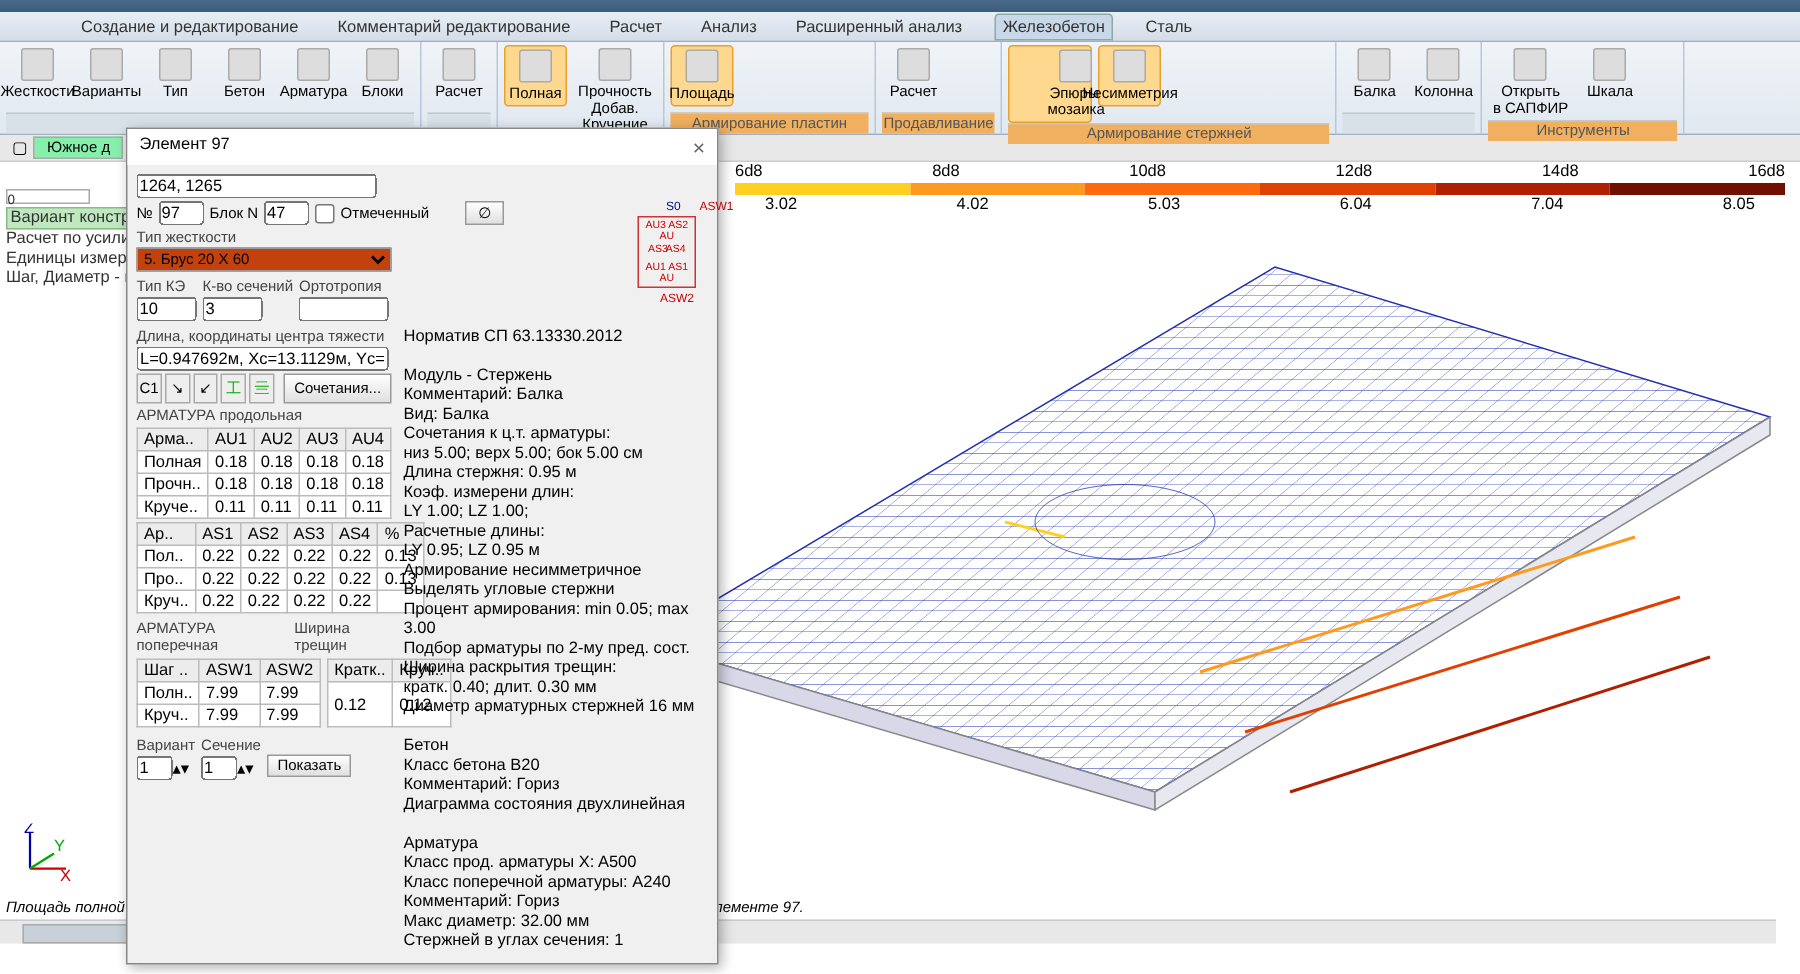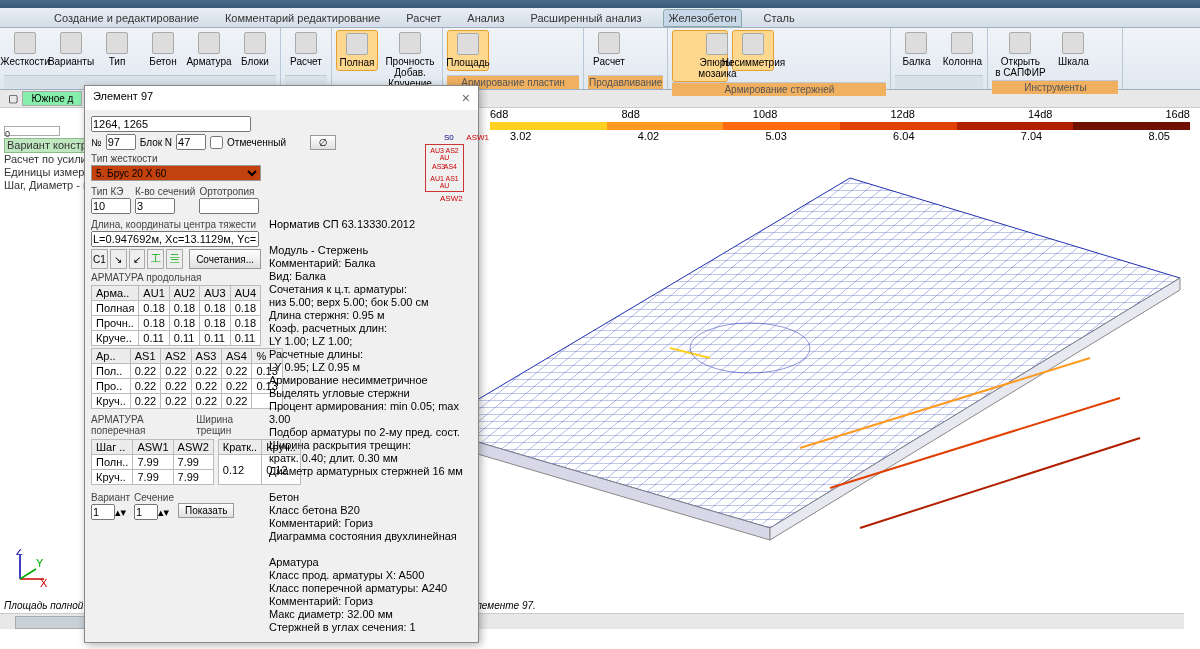--- a/index.html
+++ b/index.html
@@ -466,21 +466,21 @@
       </div>
       <div class="dlg-right" id="infolines">
           <div>Норматив СП 63.13330.2012</div>
           <div>&nbsp;</div>
           <div>Модуль - Стержень</div>
           <div>Комментарий: Балка</div>
           <div>Вид: Балка</div>
           <div>Сочетания к ц.т. арматуры:</div>
           <div>низ 5.00; верх 5.00; бок 5.00 см</div>
           <div>Длина стержня: 0.95 м</div>
-          <div>Коэф. расчетных длин:</div>
+          <div>Коэф. измерени длин:</div>
           <div>LY 1.00; LZ 1.00;</div>
           <div>Расчетные длины:</div>
           <div>LY 0.95; LZ 0.95 м</div>
           <div>Армирование несимметричное</div>
           <div>Выделять угловые стержни</div>
           <div>Процент армирования: min 0.05; max 3.00</div>
           <div>Подбор арматуры по 2-му пред. сост.</div>
           <div>Ширина раскрытия трещин:</div>
           <div>кратк. 0.40; длит. 0.30 мм</div>
           <div>Диаметр арматурных стержней 16 мм</div>

